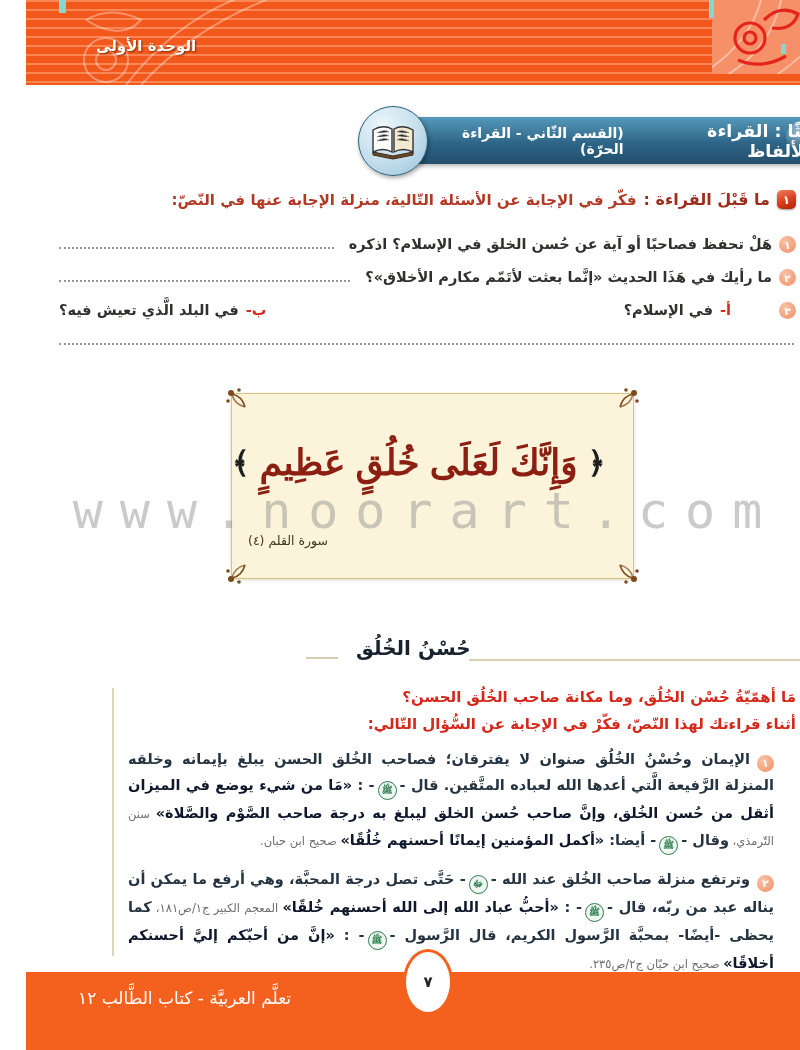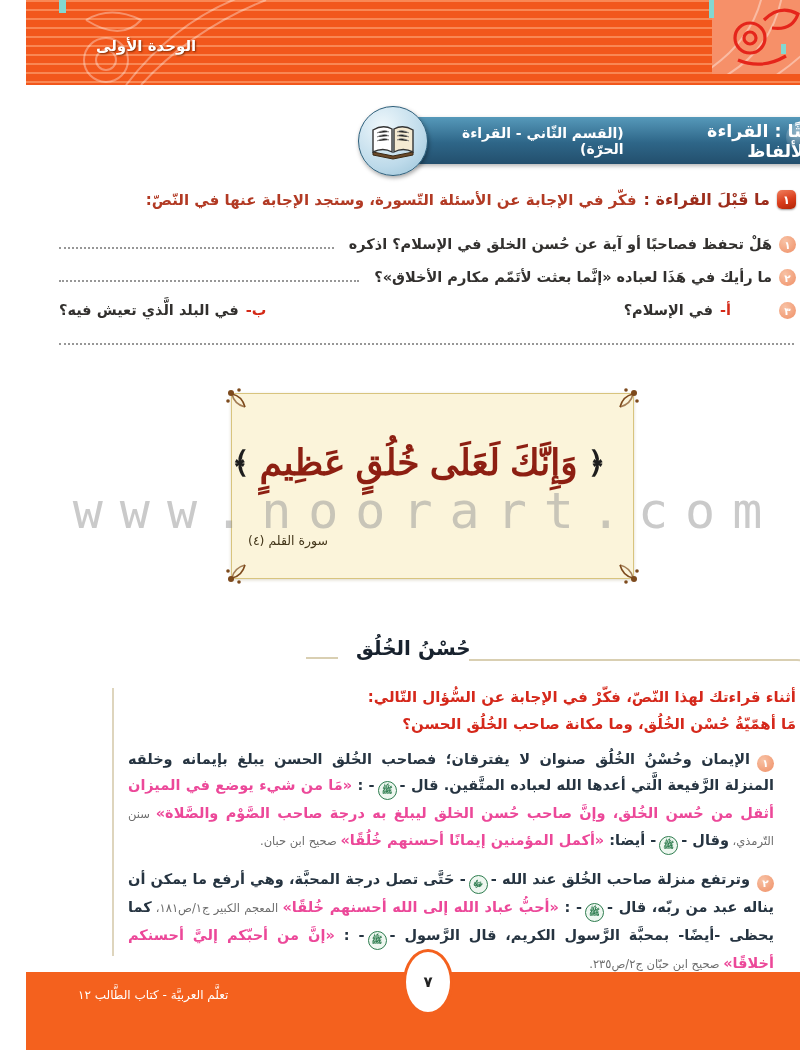--- a/index.html
+++ b/index.html
@@ -80,32 +80,32 @@
   .passage-title{position:absolute;left:330px;top:636px;font-size:20px;font-weight:bold;color:#18222e;direction:rtl;}
   .prompt{position:absolute;right:30px;left:110px;top:684px;direction:rtl;text-align:right;
      color:#d5281b;font-weight:bold;font-size:15px;line-height:27px;}
   #paragraphs{position:absolute;right:52px;left:102px;top:746px;direction:rtl;}
   .para{position:relative;text-align:justify;font-size:14.5px;font-weight:bold;color:#263441;
      line-height:26px;margin-bottom:11px;}
   .p-badge{display:inline-flex;width:17px;height:17px;border-radius:50%;
      background:radial-gradient(circle at 35% 30%,#f8c2a5,#ef8f66);
      color:#fff;font-size:10.5px;font-weight:bold;align-items:center;justify-content:center;
      margin-left:7px;vertical-align:-3px;}
-  .seg-h{color:#ec4899;}
+  .seg-h{color:#0f172a;}
   .seg-s{color:#6d6d6d;font-weight:normal;font-size:11.5px;}
   .medallion{display:inline-flex;width:17px;height:17px;border-radius:50%;border:1.5px solid #2e7d4f;
      color:#2e7d4f;font-size:9px;line-height:1;align-items:center;justify-content:center;
      vertical-align:-3px;margin:0 3px;overflow:hidden;background:#eef7f0;}
 
   
   .footer-bar{position:absolute;left:0;top:972px;width:800px;height:78px;background:#f4611e;}
   .page-oval{position:absolute;left:377px;top:949px;width:44px;height:60px;background:#fff;
      border:3px solid #f4611e;border-radius:50%;display:flex;align-items:center;justify-content:center;z-index:3;}
   .page-num{font-size:15px;font-weight:bold;color:#222;}
-  .book-title{position:absolute;left:52px;top:988px;color:#fff;font-size:12px;direction:rtl;}
+  .book-title{position:absolute;left:52px;top:988px;color:#fff;font-size:17px;direction:rtl;}
 </style>
 </head>
 <body>
 
 <div class="page">
 
   <div class="page-header">
     <div class="stripes"></div>
     <svg class="hdr-swirl" width="230" height="85" viewBox="0 0 230 85">
       <g fill="none" stroke="#ffffff" stroke-width="2">
@@ -155,32 +155,32 @@
         <path d="M28 10 Q 33 7 40 11"></path>
           <path d="M28 14 Q 33 11 40 15"></path>
           <path d="M28 18 Q 33 15 40 19"></path>
       </g>
     </svg>
   </div>
 
   <div class="pre-row">
     <span class="sq-badge">١</span>
     <span class="pre-label">ما قَبْلَ القراءة :</span>
-    <span class="pre-text">فكّر في الإجابة عن الأسئلة التّسورة، وستجد الإجابة عنها في النّصّ:</span>
+    <span class="pre-text">فكّر في الإجابة عن الأسئلة التّالية، منزلة الإجابة عنها في النّصّ:</span>
   </div>
 
   <div id="questions">
       <div class="q-row" style="top: 236px;">
         <span class="q-badge">١</span>
         <span class="q-text">هَلْ تحفظ فصاحبًا أو آية عن حُسن الخلق في الإسلام؟ اذكره</span>
         <span class="q-dots"></span>
       </div>
       <div class="q-row" style="top: 269px;">
         <span class="q-badge">٢</span>
-        <span class="q-text">ما رأيك في هَذَا لعباده «إنَّما بعثت لأتَمّم مكارم الأخلاق»؟</span>
+        <span class="q-text">ما رأيك في هَذَا الحديث «إنَّما بعثت لأتَمّم مكارم الأخلاق»؟</span>
         <span class="q-dots"></span>
       </div>
       <div class="q-row" style="top: 302px;">
         <span class="q-badge">٣</span>
         <span class="q-gap"></span>
         <span class="opt-label">أ-</span>
         <span class="q-text">في الإسلام؟</span>
         <span class="q-flex"></span>
         <span class="opt-label">ب-</span>
         <span class="q-text">في البلد الَّذي تعيش فيه؟</span>
@@ -242,22 +242,22 @@
   </div>
 
   <div class="watermark">www.noorart.com</div>
 
   <div class="passage-frame"></div>
   <div class="left-rule"></div>
   <div class="dash-left"></div>
   <div class="passage-title">حُسْنُ الخُلُق</div>
 
   <div class="prompt">
+    <div>مَا أهمّيّةُ حُسْن الخُلُق، وما مكانة صاحب الخُلُق الحسن؟</div>
     <div>أثناء قراءتك لهذا النّصّ، فكّرْ في الإجابة عن السُّؤال التّالي:</div>
-    <div>مَا أهمّيّةُ حُسْن الخُلُق، وما مكانة صاحب الخُلُق الحسن؟</div>
   </div>
 
   <div id="paragraphs">
       <div class="para"><span class="p-badge">١</span><span class="seg-t">الإيمان وحُسْنُ الخُلُق صنوان لا يفترقان؛ فصاحب الخُلق الحسن يبلغ بإيمانه وخلقه المنزلة الرَّفيعة الَّتي أعدها الله لعباده المتَّقين. قال -</span><span class="medallion">ﷺ</span><span class="seg-t">- : </span><span class="seg-h">«مَا من شيء يوضع في الميزان أثقل من حُسن الخُلق، وإنَّ صاحب حُسن الخلق ليبلغ به درجة صاحب الصَّوْم والصَّلاة»</span><span class="seg-s"> سنن التّرمذي، </span><span class="seg-t">وقال -</span><span class="medallion">ﷺ</span><span class="seg-t">- أيضا: </span><span class="seg-h">«أكمل المؤمنين إيمانًا أحسنهم خُلُقًا»</span><span class="seg-s"> صحيح ابن حبان.</span></div>
       <div class="para"><span class="p-badge">٢</span><span class="seg-t">وترتفع منزلة صاحب الخُلق عند الله -</span><span class="medallion">ﷻ</span><span class="seg-t">- حَتَّى تصل درجة المحبَّة، وهي أرفع ما يمكن أن يناله عبد من ربّه، قال -</span><span class="medallion">ﷺ</span><span class="seg-t">- : </span><span class="seg-h">«أحبُّ عباد الله إلى الله أحسنهم خُلقًا»</span><span class="seg-s"> المعجم الكبير ج١/ص١٨١، </span><span class="seg-t">كما يحظى -أيضًا- بمحبَّة الرَّسول الكريم، قال الرَّسول -</span><span class="medallion">ﷺ</span><span class="seg-t">- : </span><span class="seg-h">«إنَّ من أحبّكم إليَّ أحسنكم أخلاقًا»</span><span class="seg-s"> صحيح ابن حبّان ج٢/ص٢٣٥.</span></div>
     </div>
 
   <div class="footer-bar"></div>
   <div class="page-oval">
     <span class="page-num">٧</span>

